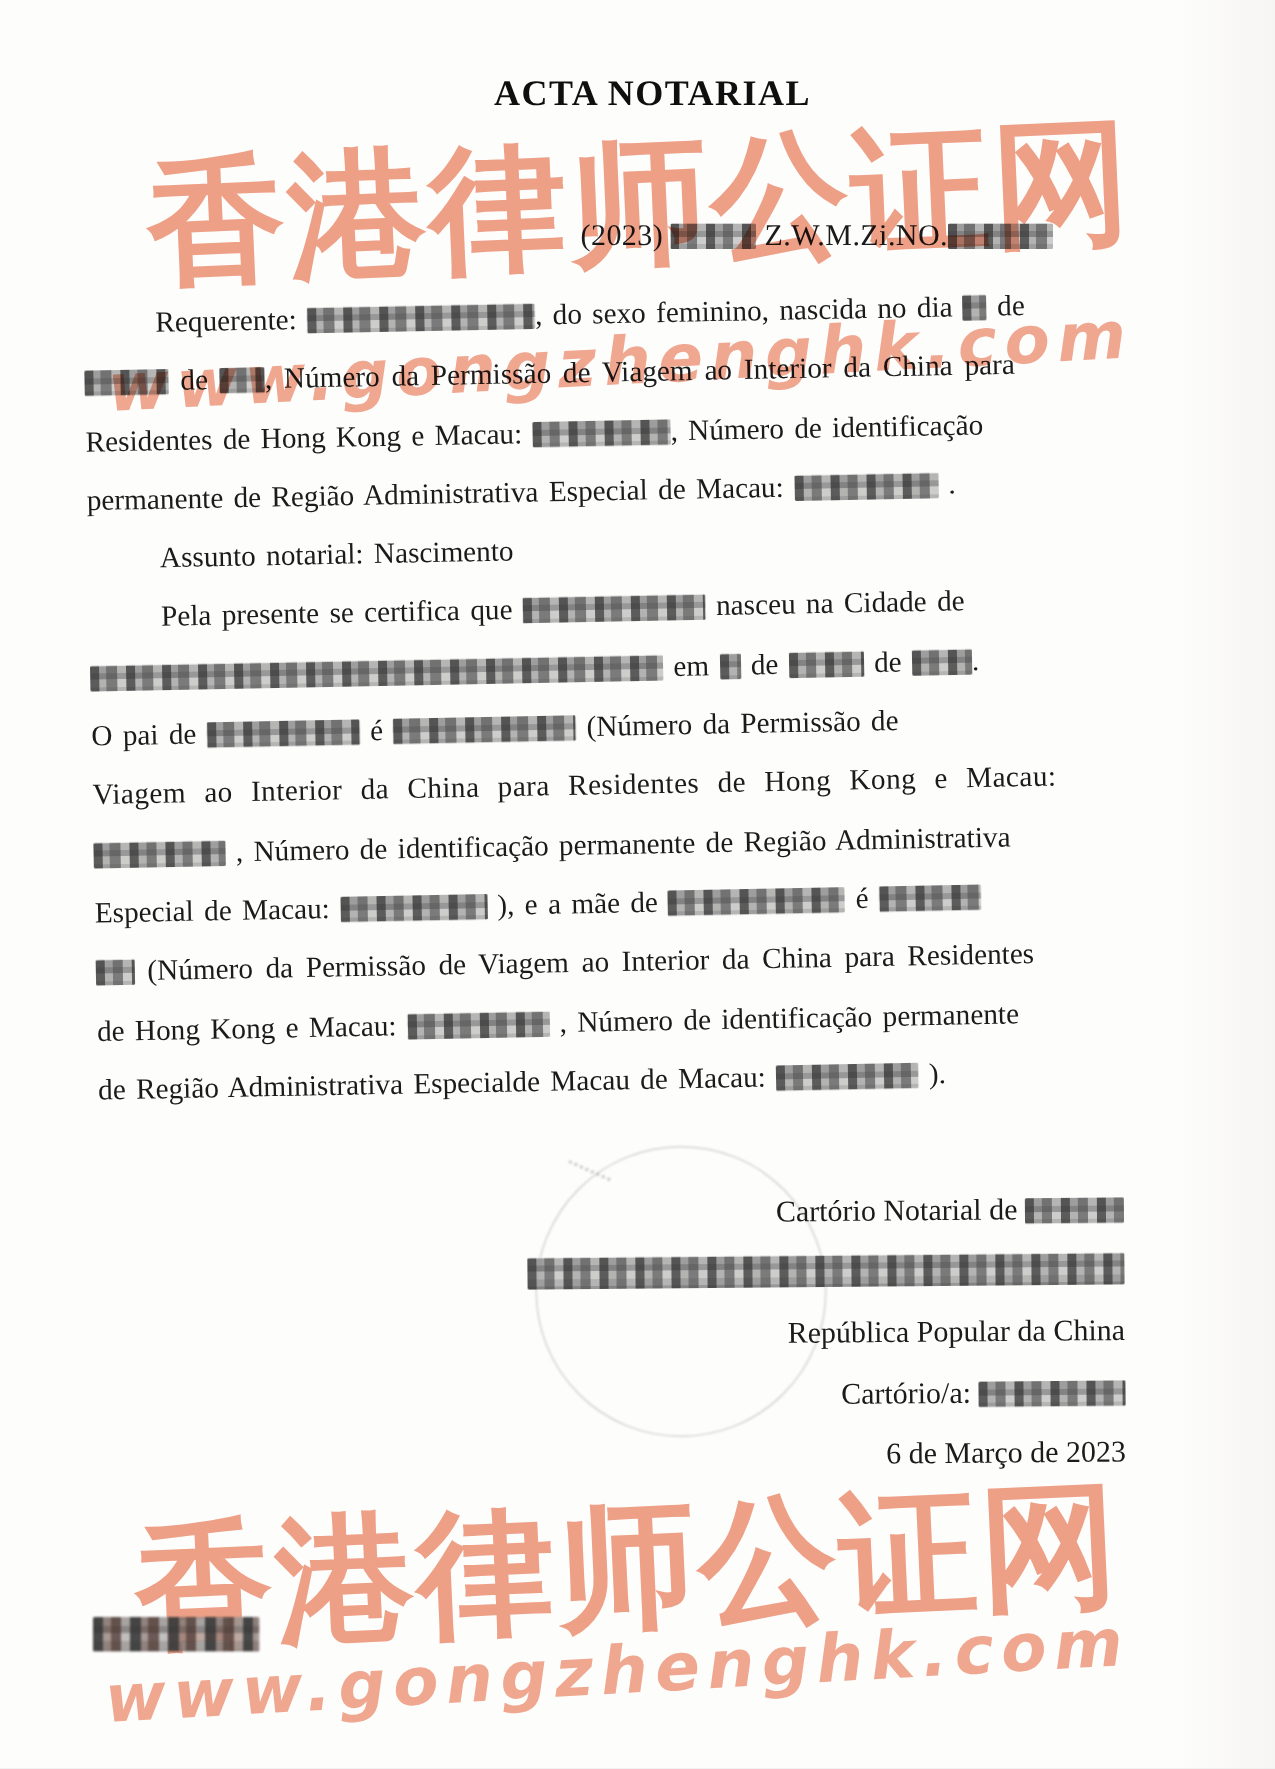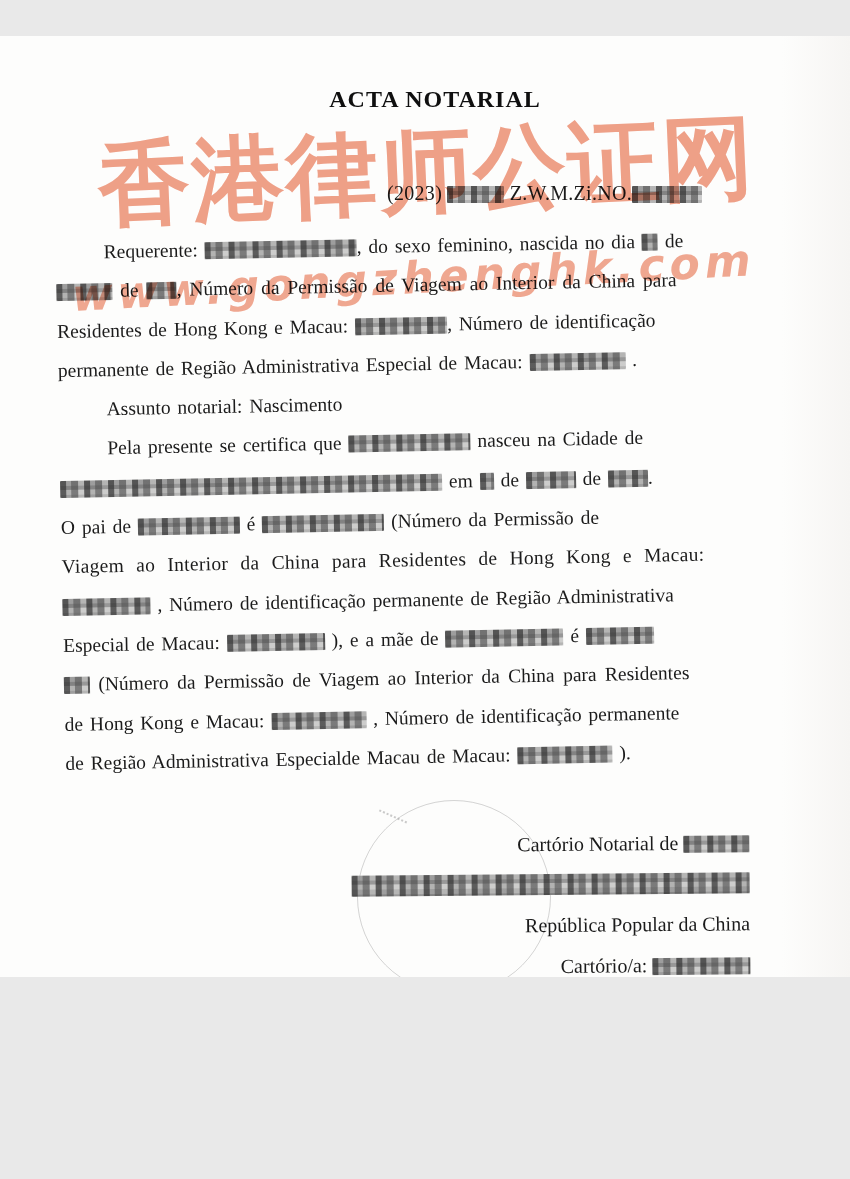--- a/index.html
+++ b/index.html
@@ -1,20 +1,20 @@
 <!DOCTYPE html>
 <html><head>
 <meta charset="utf-8">
 <style>
   html,body{margin:0;padding:0;}
   body{width:850px;height:1179px;background:#e9e9e9;}
   .page{
-    position:relative;width:850px;height:941px;overflow:hidden;
+    position:relative;width:850px;height:1179px;overflow:hidden;
     background:linear-gradient(90deg,#fdfdfc 0 92%, #f6f5f3 100%);
-    font-family:"Liberation Serif", serif;color:#1b1b1b;margin-top:36px;
+    font-family:"Liberation Serif", serif;color:#1b1b1b;
   }
   
   .doc-title{
     position:absolute;top:50px;left:0;right:0;text-align:center;
     transform:translateX(10px);
     font-size:24px;font-weight:bold;letter-spacing:1px;color:#0f0f0f;
   }
   
   .ref-line{
     position:absolute;left:387px;top:146px;font-size:20px;letter-spacing:.3px;

